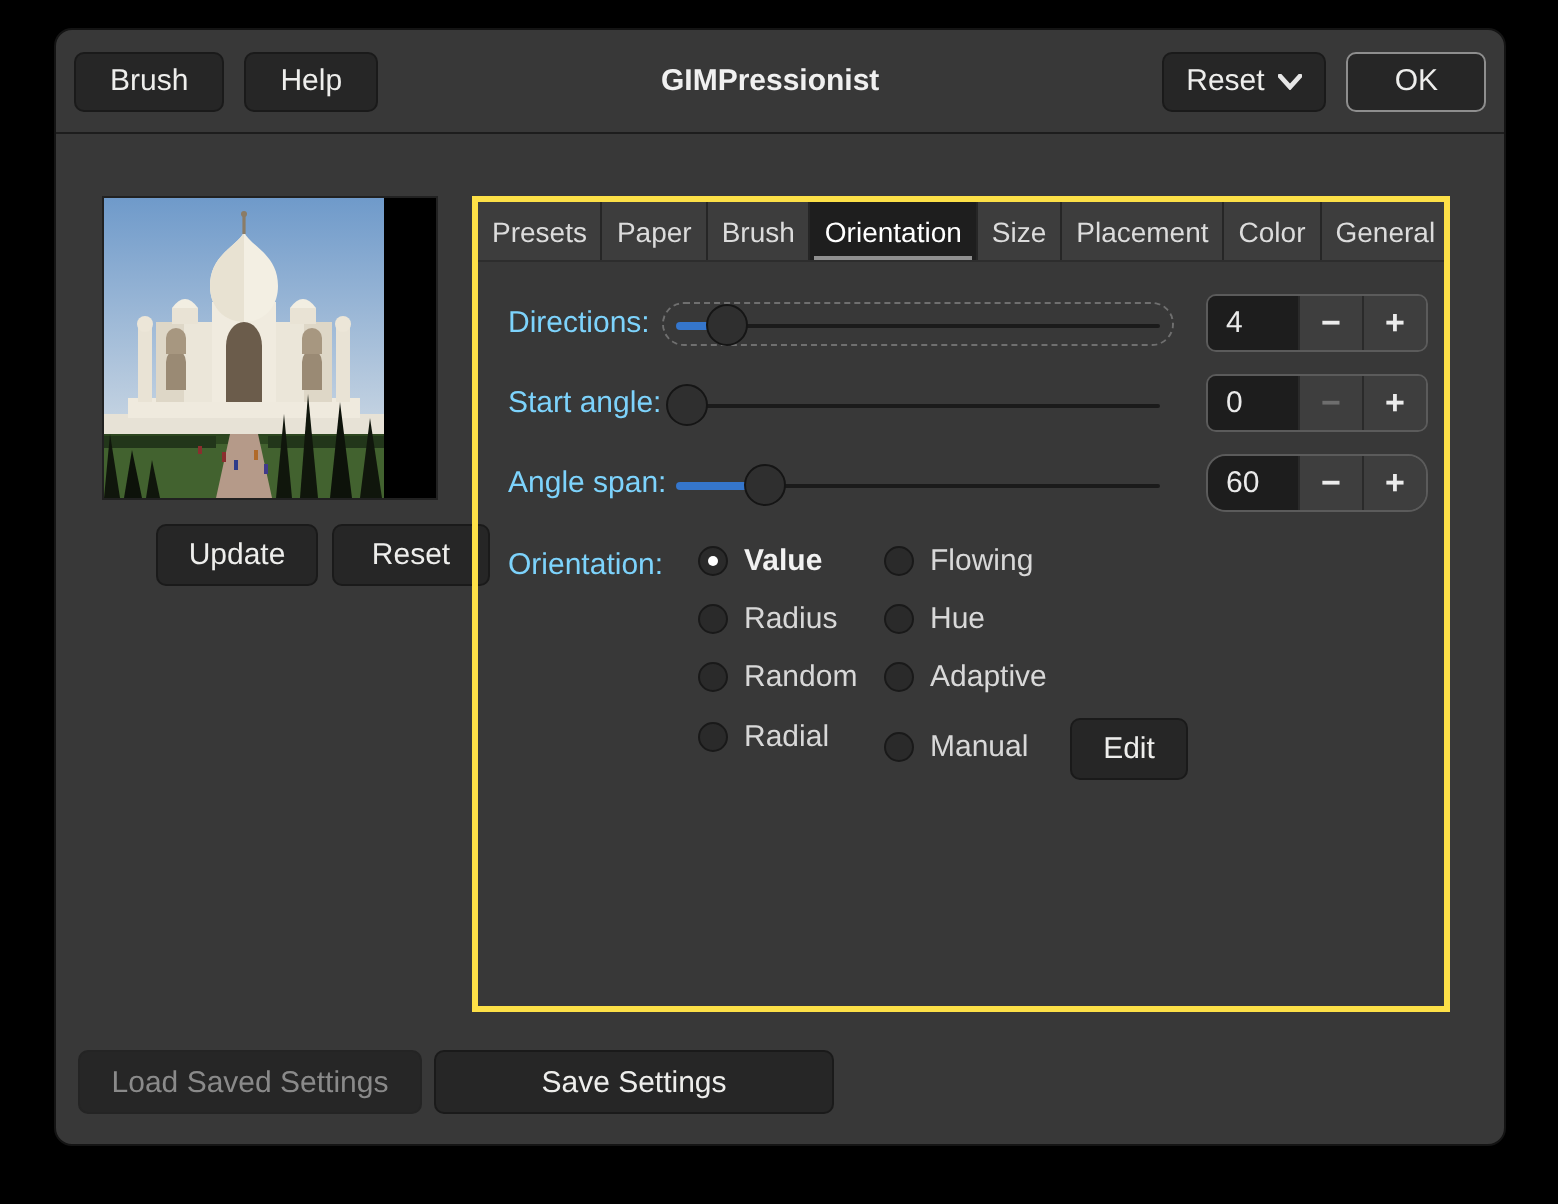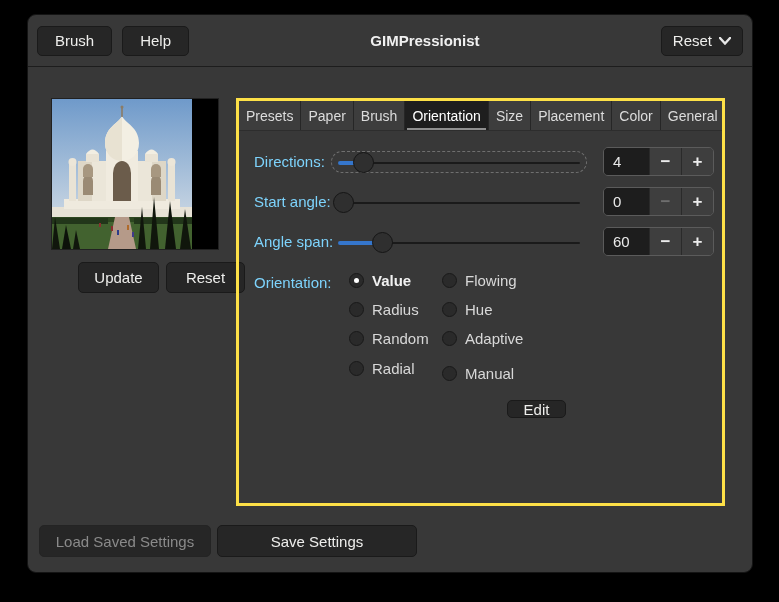--- a/index.html
+++ b/index.html
@@ -66,21 +66,21 @@
 
   
   .radio-item { position:absolute; display:flex; align-items:center; gap:8px;
     cursor:pointer; }
   .radio { width:15px; height:15px; border-radius:50%; background:#2a2a2a;
     border:1px solid #191919; position:relative; flex:0 0 auto; }
   .radio.checked::after { content:""; position:absolute; left:4px; top:4px;
     width:5px; height:5px; border-radius:50%; background:#ffffff; }
   .radio-label { font-size:15px; color:#d8d8d8; }
   .radio-label.bold { font-weight:bold; color:#f2f2f2; }
-  .edit-btn { position:absolute; left:268px; top:258px; width:59px; height:18px;margin-top:41px; }
+  .edit-btn { position:absolute; left:296px; top:258px; width:59px; height:31px; }
 
   
   .foot-btn { position:absolute; top:510px; height:32px; font-size:15px; }
   .load-btn { left:11px; width:172px; color:#8a8a8a; border-color:#242424; }
   .save-btn { left:189px; width:200px; }
 </style>
 </head>
 <body>
 
 <div class="stage">
@@ -89,20 +89,21 @@
     <div class="header">
       <button class="btn hbtn">Brush</button>
       <button class="btn hbtn">Help</button>
       <div class="title">GIMPressionist</div>
       <button class="btn reset-drop">
         <span>Reset</span>
         <svg class="chev" viewBox="0 0 12 8">
             <path d="M1 1 L6 6.5 L11 1" fill="none" stroke="#e6e6e6" stroke-width="2.4" stroke-linecap="round"></path>
           </svg>
       </button>
+      <button class="btn ok-btn">OK</button>
     </div>
 
     <div class="preview-frame">
       <svg width="140" height="150" viewBox="0 0 140 150">
         <defs>
           <linearGradient id="sky" x1="0" y1="0" x2="0" y2="1">
             <stop offset="0" stop-color="#6f9aca"></stop>
               <stop offset="1" stop-color="#c9d6e3"></stop>
           </linearGradient>
         </defs>
@@ -199,21 +200,21 @@
         <div class="spin-btn disabled">−</div>
         <div class="spin-btn">+</div>
       </div>
 
       <div class="row-label" style="top:131px;">Angle span:</div>
       <div class="slider" style="top:130px;">
         <div class="track"></div>
         <div class="fill" style="width:46px; background:#3576cc;"></div>
         <div class="handle" style="left:40px;"></div>
       </div>
-      <div class="spin" style="top:126px;">
+      <div class="spin" style="top:126px;border-radius:10px;">
         <input value="60" style="">
         <div class="spin-btn">−</div>
         <div class="spin-btn">+</div>
       </div>
 
       <div class="row-label" style="top:172px;">Orientation:</div>
 
       <div class="radio-item" style="left:110px; top:171px;">
         <span class="radio checked"></span>
         <span class="radio-label bold">Value</span>

